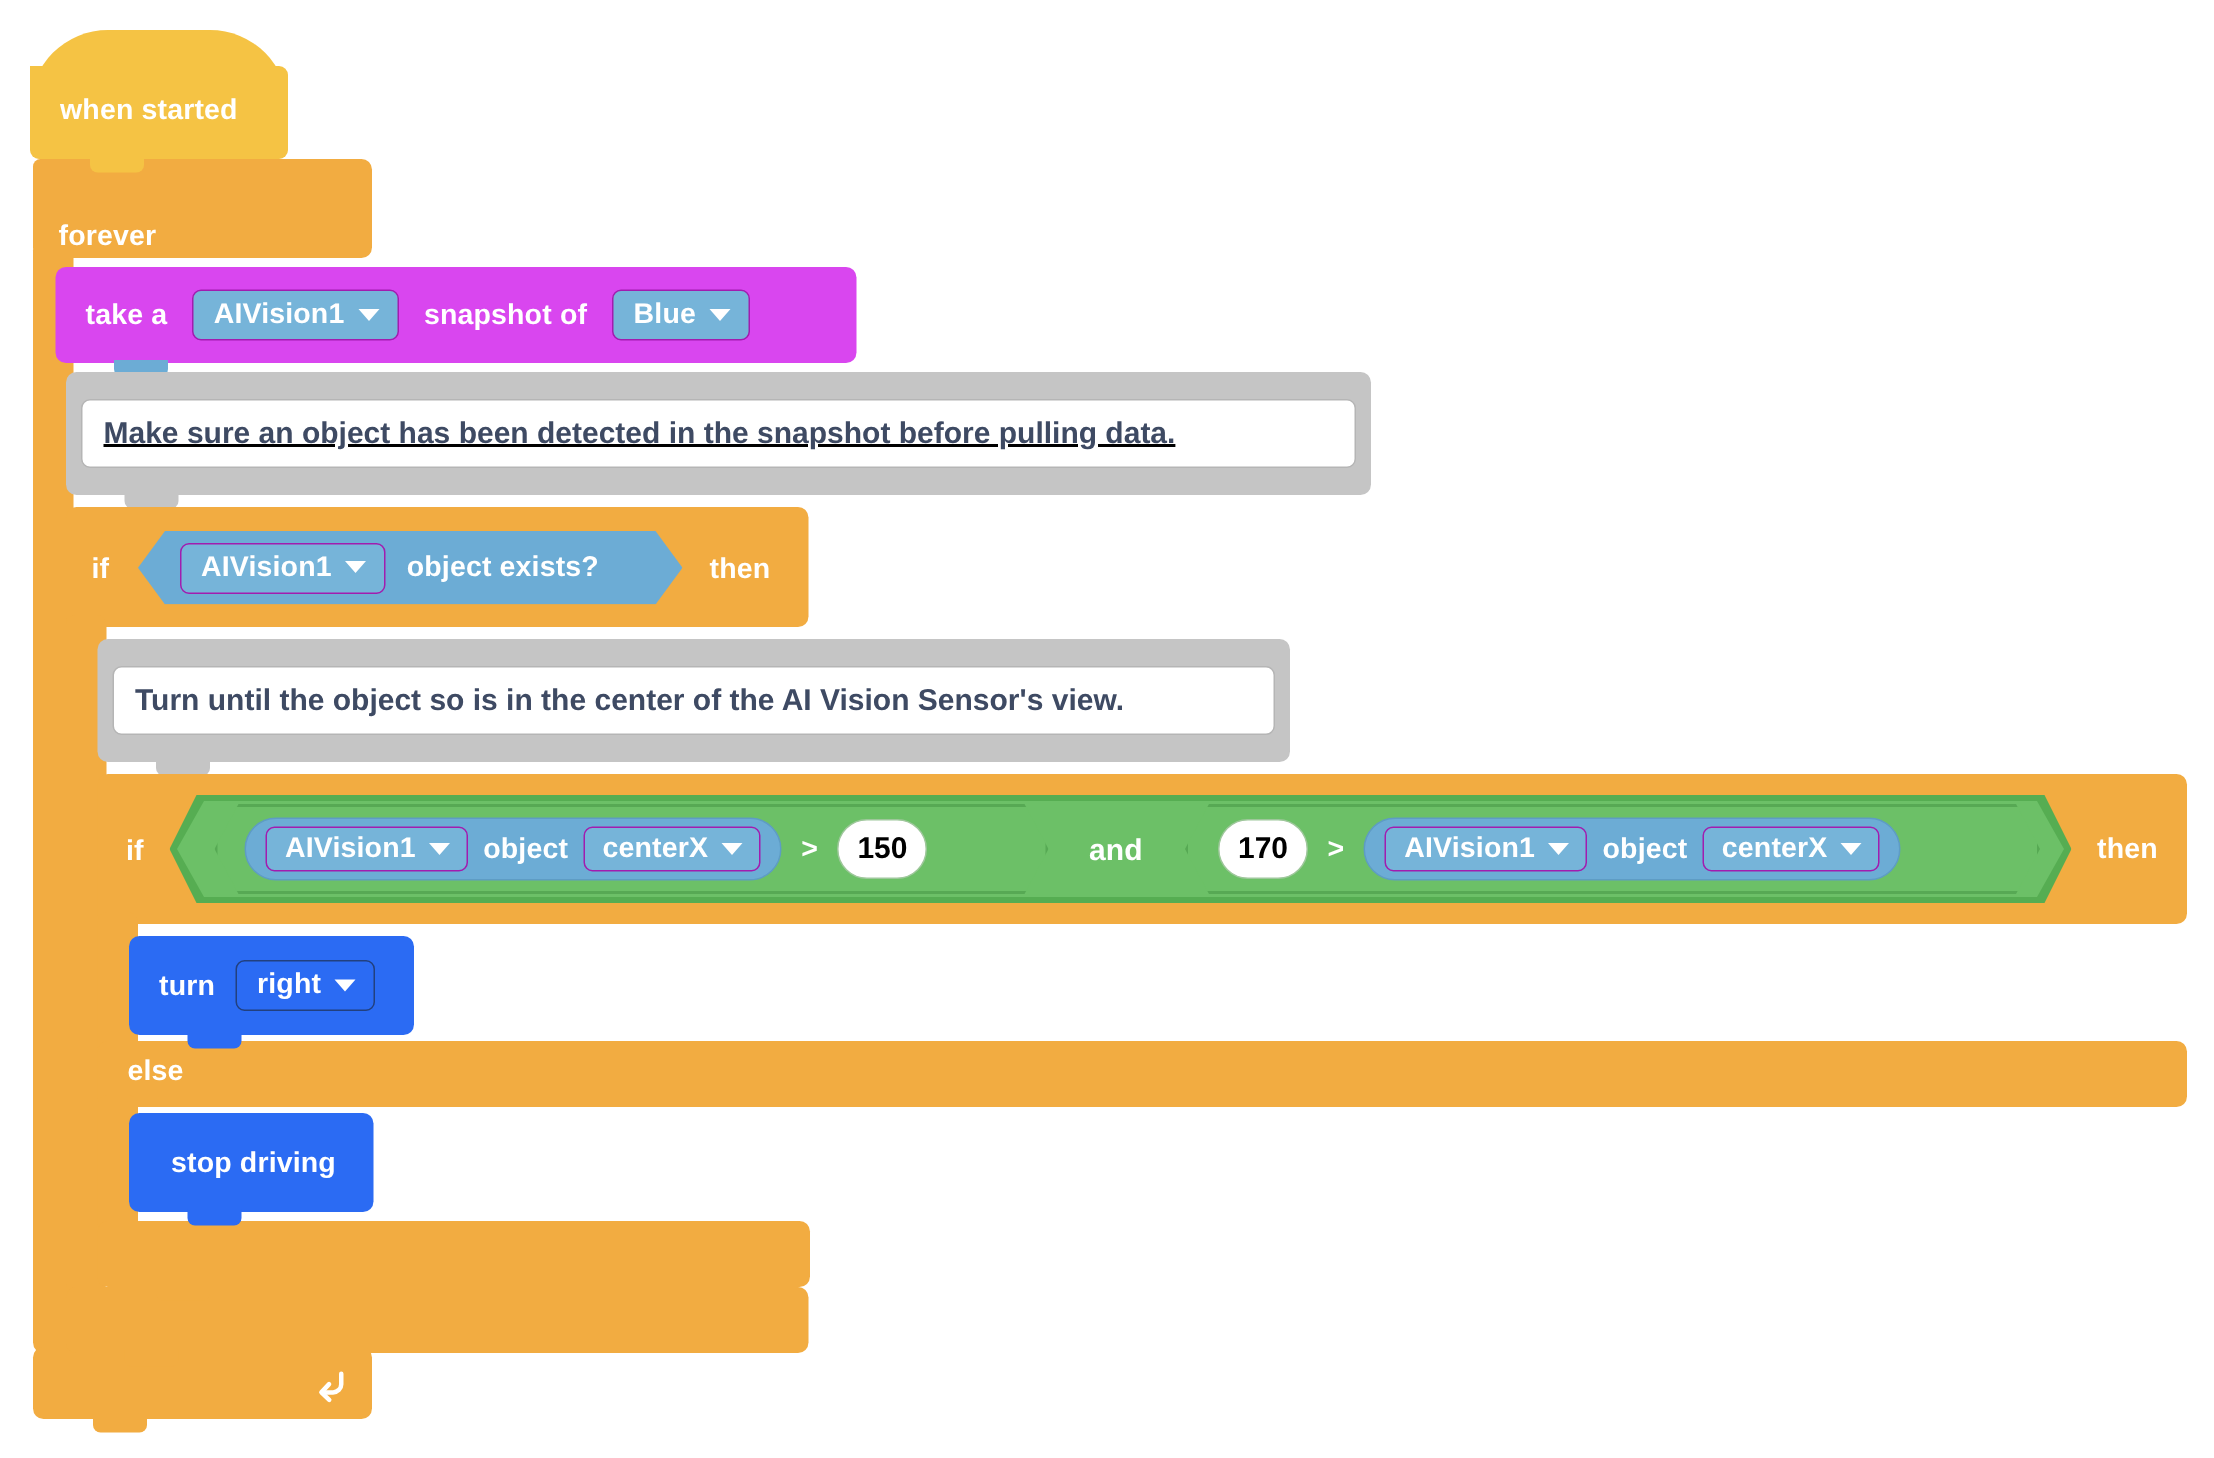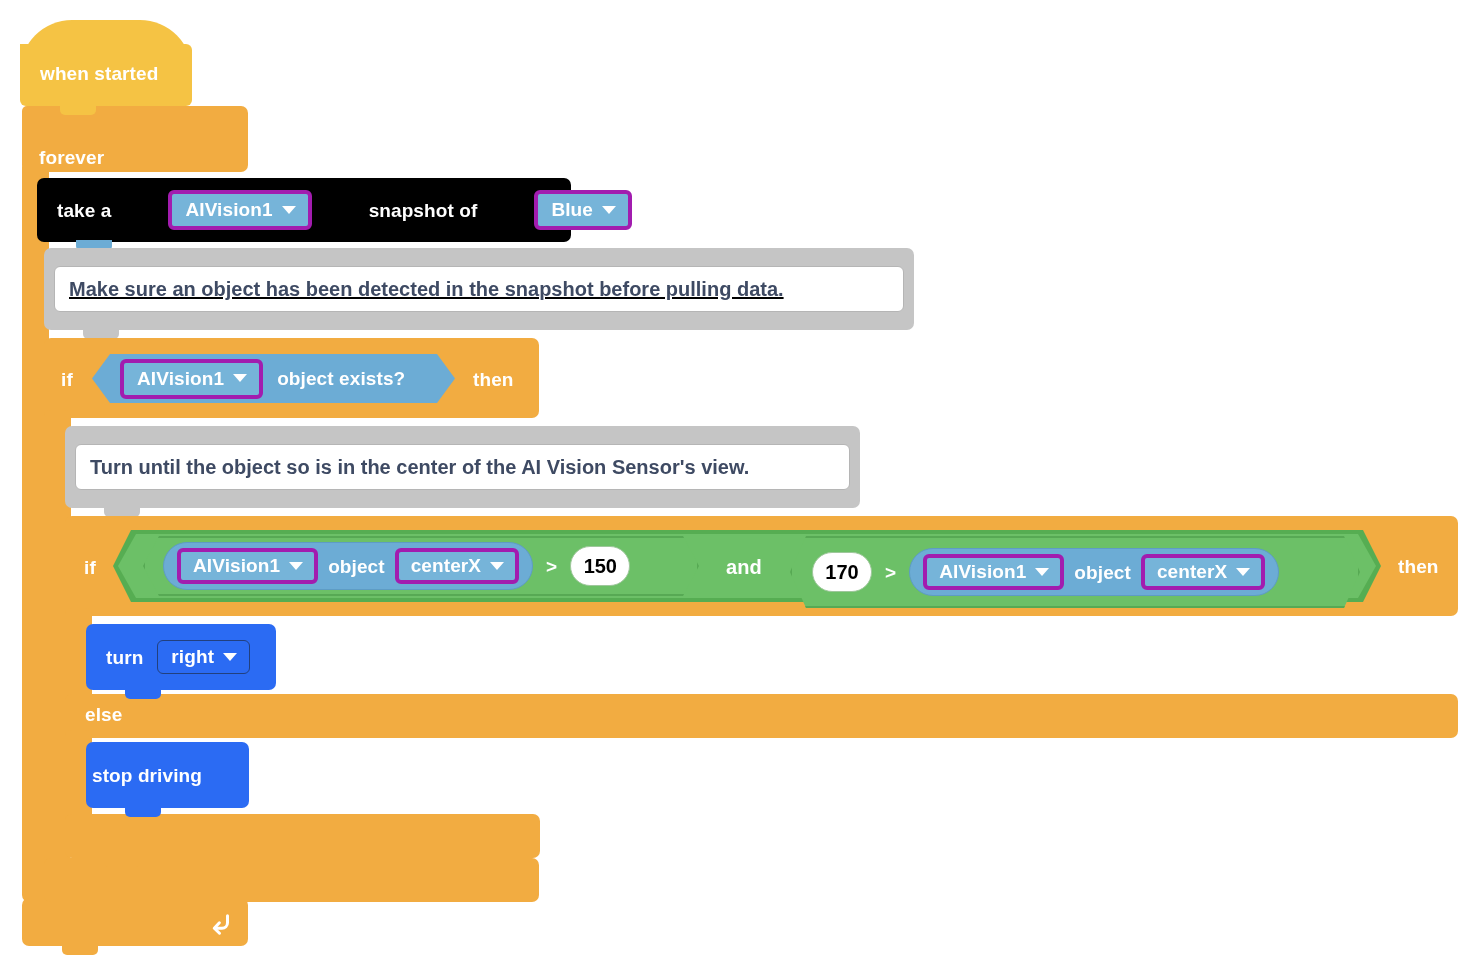--- a/index.html
+++ b/index.html
@@ -55,34 +55,34 @@
   }
 
   
   .stackblk {
     position: absolute;
     border-radius: 7px;
     display: flex;
     align-items: center;
     box-sizing: border-box;
   }
-  .blue-sensor { background: #000000; gap: 40px; }
+  .blue-sensor { background: #d946ef; }
   .blue-drive  { background: #2B6BF3; }
   .gray-comment{ background: #C5C5C5; }
 
   
   .pill {
     display: inline-flex;
     align-items: center;
     gap: 9px;
     border-radius: 6px;
     padding: 6px 12px 7px 13px;
     box-sizing: border-box;
   }
-  .pill.sensor { background: #76B4D9; border: 4px solid #a21caf; }
+  .pill.sensor { background: #76B4D9; border: 1px solid #a21caf; }
   .pill.drive  { background: #2B6BF3; border: 1.5px solid #23324f; }
   .pill .lbl { font-size: 19px; }
 
   .caret {
     width: 0; height: 0;
     border-left: 7px solid transparent;
     border-right: 7px solid transparent;
     border-top: 8px solid #ffffff;
     flex: 0 0 auto;
   }
@@ -262,21 +262,21 @@
       </span>
       <span class="lbl" style="margin:0 13px;">&gt;</span>
       <span class="numoval">
         <span class="num">150</span>
       </span>
     </div>
   </div>
 
   <span class="lbl layer" style="left:726px; top:557px; font-size:20px;">and</span>
 
-  <div class="hex" style="left:790px; top:536px; width:570px; height:72px;">
+  <div class="hex" style="left:790px; top:536px; width:570px; height:60px;">
     <div class="hex-bg green" style="border:2px solid #57a954; clip-path:polygon(16px 0, calc(100% - 16px) 0, 100% 50%, calc(100% - 16px) 100%, 16px 100%, 0 50%); background:#6CC067;"></div>
     <div class="hex-inner" style="padding-left:22px;">
       <span class="numoval">
         <span class="num">170</span>
       </span>
       <span class="lbl" style="margin:0 13px;">&gt;</span>
       <span class="oval">
         <span class="pill sensor" style="padding:4px 11px 5px 12px;">
           <span class="lbl">AIVision1</span>
           <span class="caret"></span>
@@ -296,18 +296,18 @@
 
   <div class="stackblk blue-drive" style="left:86px; top:624px; width:190px; height:66px; padding-left:20px;">
     <span class="lbl">turn</span>
     <span class="pill drive" style="margin-left:14px; border:1.5px solid #22407e;">
       <span class="lbl">right</span>
       <span class="caret"></span>
     </span>
   </div>
   <div class="notch" style="left:125px; top:688px; width:36px; height:11px; background:#2B6BF3;"></div>
 
-  <div class="stackblk blue-drive" style="left:86px; top:742px; width:163px; height:66px; padding-left:6px;">
+  <div class="stackblk blue-drive" style="left:86px; top:742px; width:163px; height:66px; padding-left:28px;">
     <span class="lbl">stop driving</span>
   </div>
   <div class="notch" style="left:125px; top:806px; width:36px; height:11px; background:#2B6BF3;"></div>
 
 </div>
 
 </body></html>

